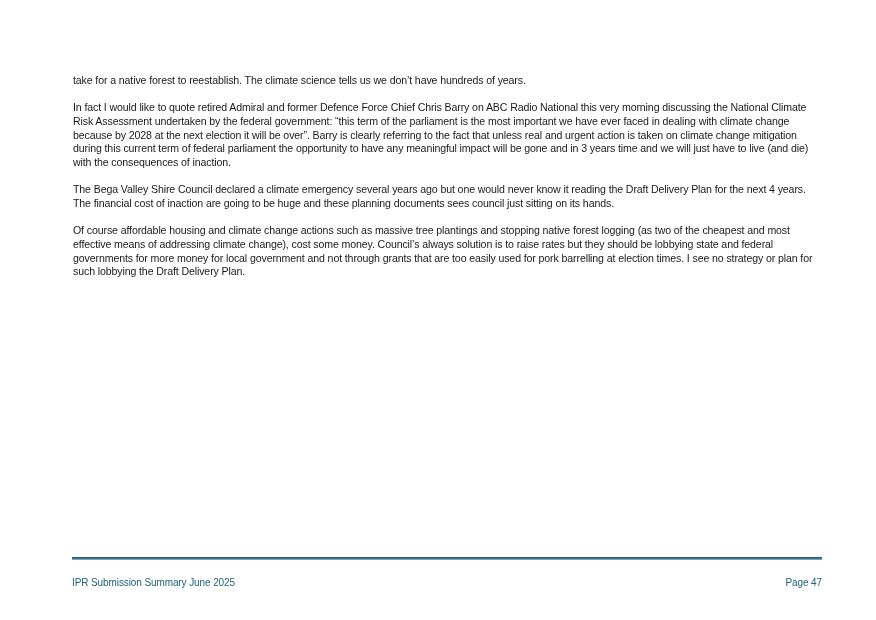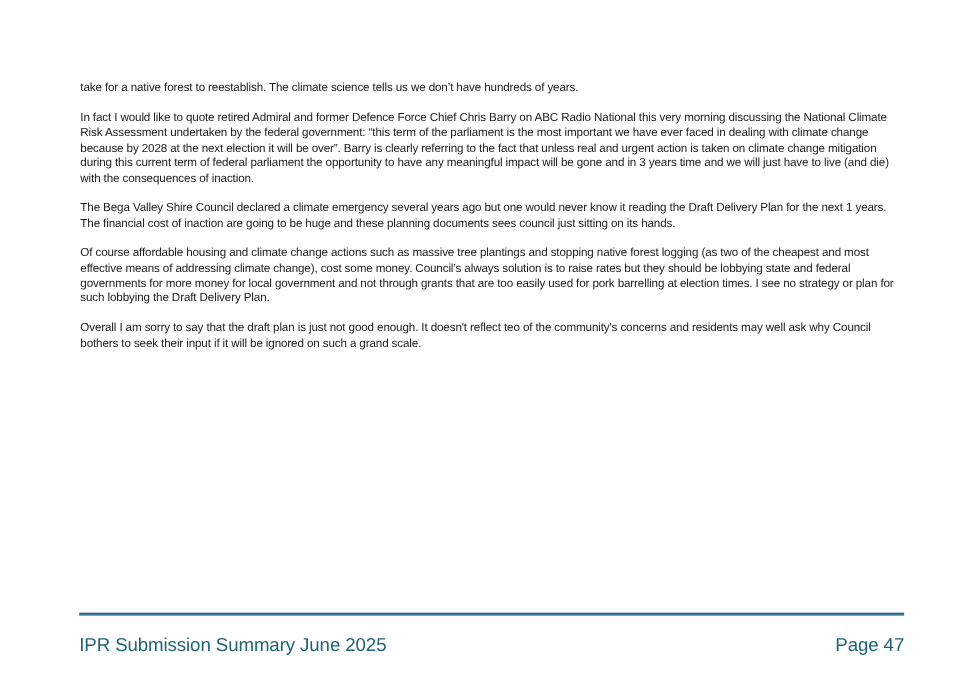--- a/index.html
+++ b/index.html
@@ -38,36 +38,35 @@
     background: linear-gradient(to bottom, #24536b 0%, #3d7a93 55%, #9dbfcb 100%);
   }
   .footer-row {
     position: absolute;
     left: 72px;
     width: 750px;
     top: 577px;
     display: flex;
     justify-content: space-between;
     align-items: baseline;
-    font-size: 17px;
+    font-size: 10px;
     letter-spacing: -0.1px;
     color: #1f6377;
   }
 </style>
 </head>
 <body>
 
 <div class="page">
 
   <div class="doc-body">
     <p>take for a native forest to reestablish. The climate science tells us we don’t have hundreds of years.</p>
     <p>In fact I would like to quote retired Admiral and former Defence Force Chief Chris Barry on ABC Radio National this very morning discussing the National Climate Risk Assessment undertaken by the federal government: “this term of the parliament is the most important we have ever faced in dealing with climate change because by 2028 at the next election it will be over”. Barry is clearly referring to the fact that unless real and urgent action is taken on climate change mitigation during this current term of federal parliament the opportunity to have any meaningful impact will be gone and in 3 years time and we will just have to live (and die) with the consequences of inaction.</p>
-    <p>The Bega Valley Shire Council declared a climate emergency several years ago but one would never know it reading the Draft Delivery Plan for the next 1 years. The financial cost of inaction are going to be huge and these planning documents sees council just sitting on its hands.</p>
+    <p>The Bega Valley Shire Council declared a climate emergency several years ago but one would never know it reading the Draft Delivery Plan for the next 4 years. The financial cost of inaction are going to be huge and these planning documents sees council just sitting on its hands.</p>
     <p>Of course affordable housing and climate change actions such as massive tree plantings and stopping native forest logging (as two of the cheapest and most effective means of addressing climate change), cost some money. Council’s always solution is to raise rates but they should be lobbying state and federal governments for more money for local government and not through grants that are too easily used for pork barrelling at election times. I see no strategy or plan for such lobbying the Draft Delivery Plan.</p>
-    <p>Overall I am sorry to say that the draft plan is just not good enough. It doesn't reflect teo of the community's concerns and residents may well ask why Council bothers to seek their input if it will be ignored on such a grand scale.</p>
   </div>
 
   <div class="footer-rule"></div>
 
   <div class="footer-row">
     <span>IPR Submission Summary June 2025</span>
     <span>Page 47</span>
   </div>
 
 </div>

